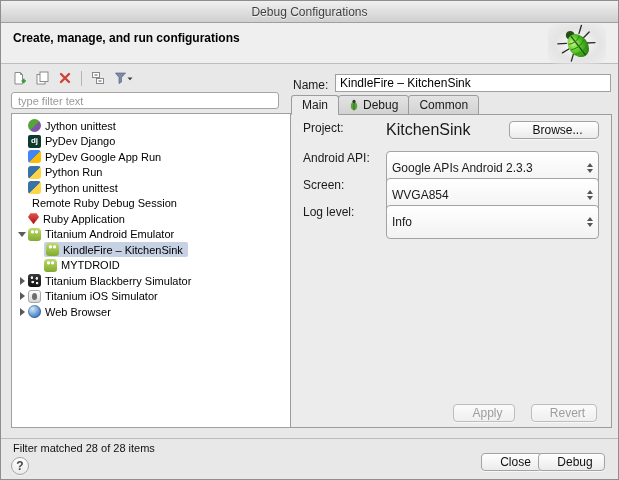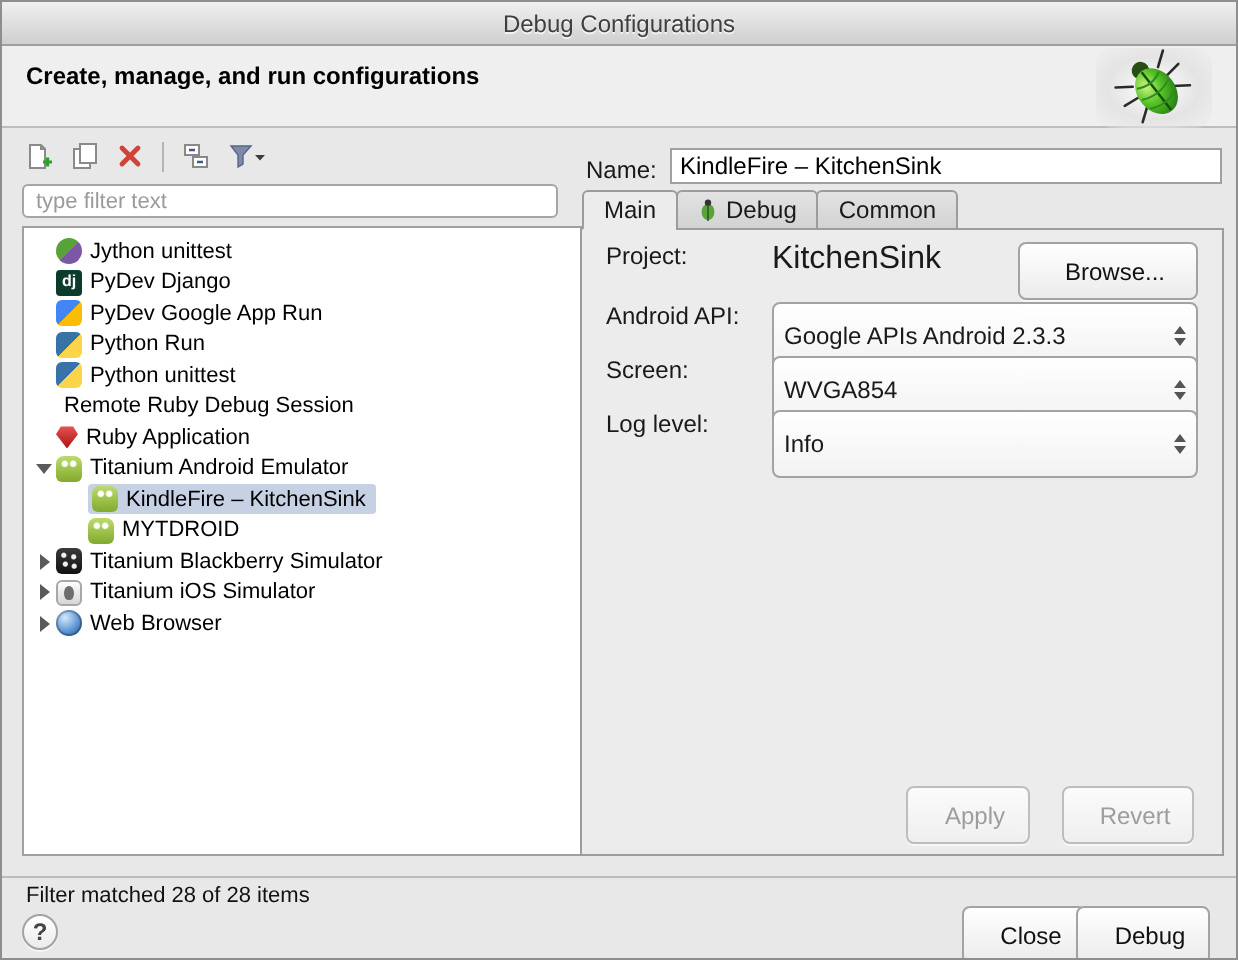--- a/index.html
+++ b/index.html
@@ -73,21 +73,21 @@
       radial-gradient(circle at 36% 62%, #f0f0f0 1px, transparent 1.6px),
       radial-gradient(circle at 70% 70%, #f0f0f0 1px, transparent 1.6px),
       linear-gradient(#3a3a3a, #111); }
   .ic-ios { border: 1px solid #a8a8a8; border-radius: 3px; background: linear-gradient(#fdfdfd, #d6d6d6); position: relative; }
   .ic-ios::after { content: ""; position: absolute; left: 3px; top: 2px; width: 5px; height: 7px; background: #6d6d6d; border-radius: 50% 50% 45% 45%; }
   .ic-web { border-radius: 50%; background: radial-gradient(circle at 35% 30%, #d2e9ff, #4a86c8 65%, #2c5f98); box-shadow: inset 0 0 0 1px rgba(0,0,0,.25); }
   
   .sep { position: absolute; left: 0; right: 0; top: 437px; height: 1px; background: #bcbcbc; }
   .status { position: absolute; left: 12px; top: 441px; font-size: 11px; color: #111; }
   .btn {
-    height: 29px; border: 1px solid #a3a3a3; border-radius: 4px;
+    height: 18px; border: 1px solid #a3a3a3; border-radius: 4px;
     background: linear-gradient(#ffffff, #ebebeb); font-family: "Liberation Sans", sans-serif;
     font-size: 12px; color: #111; box-shadow: 0 1px 0 rgba(255,255,255,.6); padding-left: 13px;
   }
   .btn:disabled { color: #9d9d9d; background: linear-gradient(#fbfbfb, #efefef); border-color: #bdbdbd; }
   .help-btn { position: absolute; left: 10px; top: 456px; width: 18px; height: 18px; border-radius: 50%; padding: 0; font-weight: bold; color: #444; }
   .close-btn { position: absolute; right: 75px; top: 452px; width: 62px; }
   .debug-btn { position: absolute; right: 13px; top: 452px; width: 67px; }
   
   .name-label { position: absolute; left: 292px; top: 77px; font-size: 12px; }
   .name-input {

